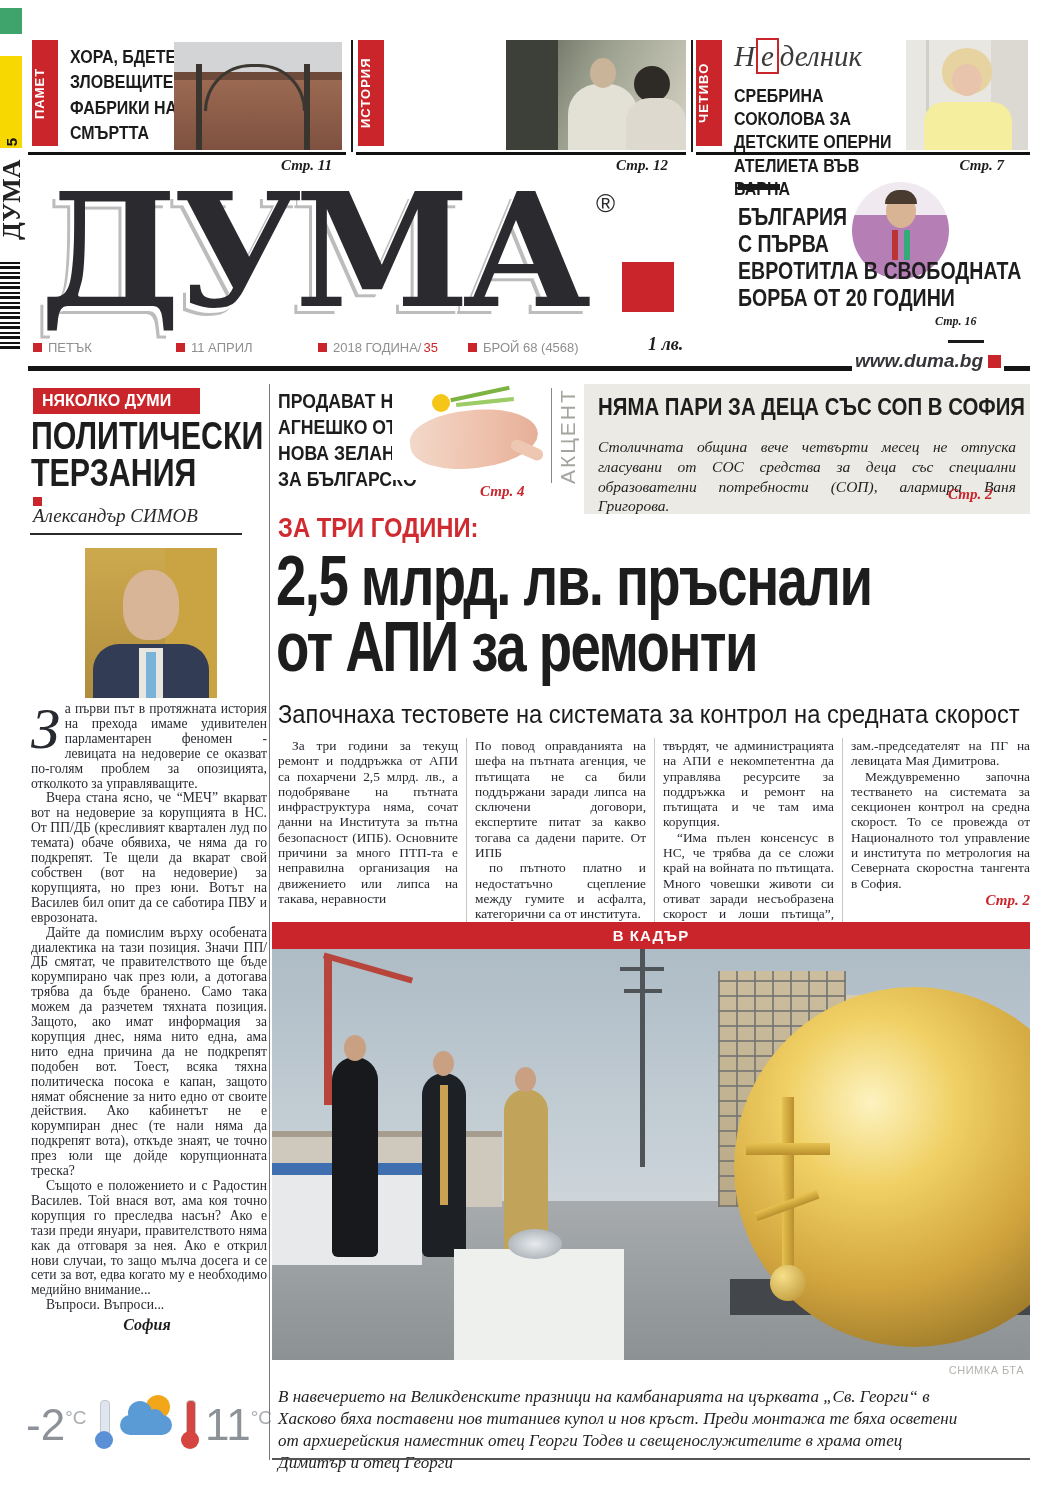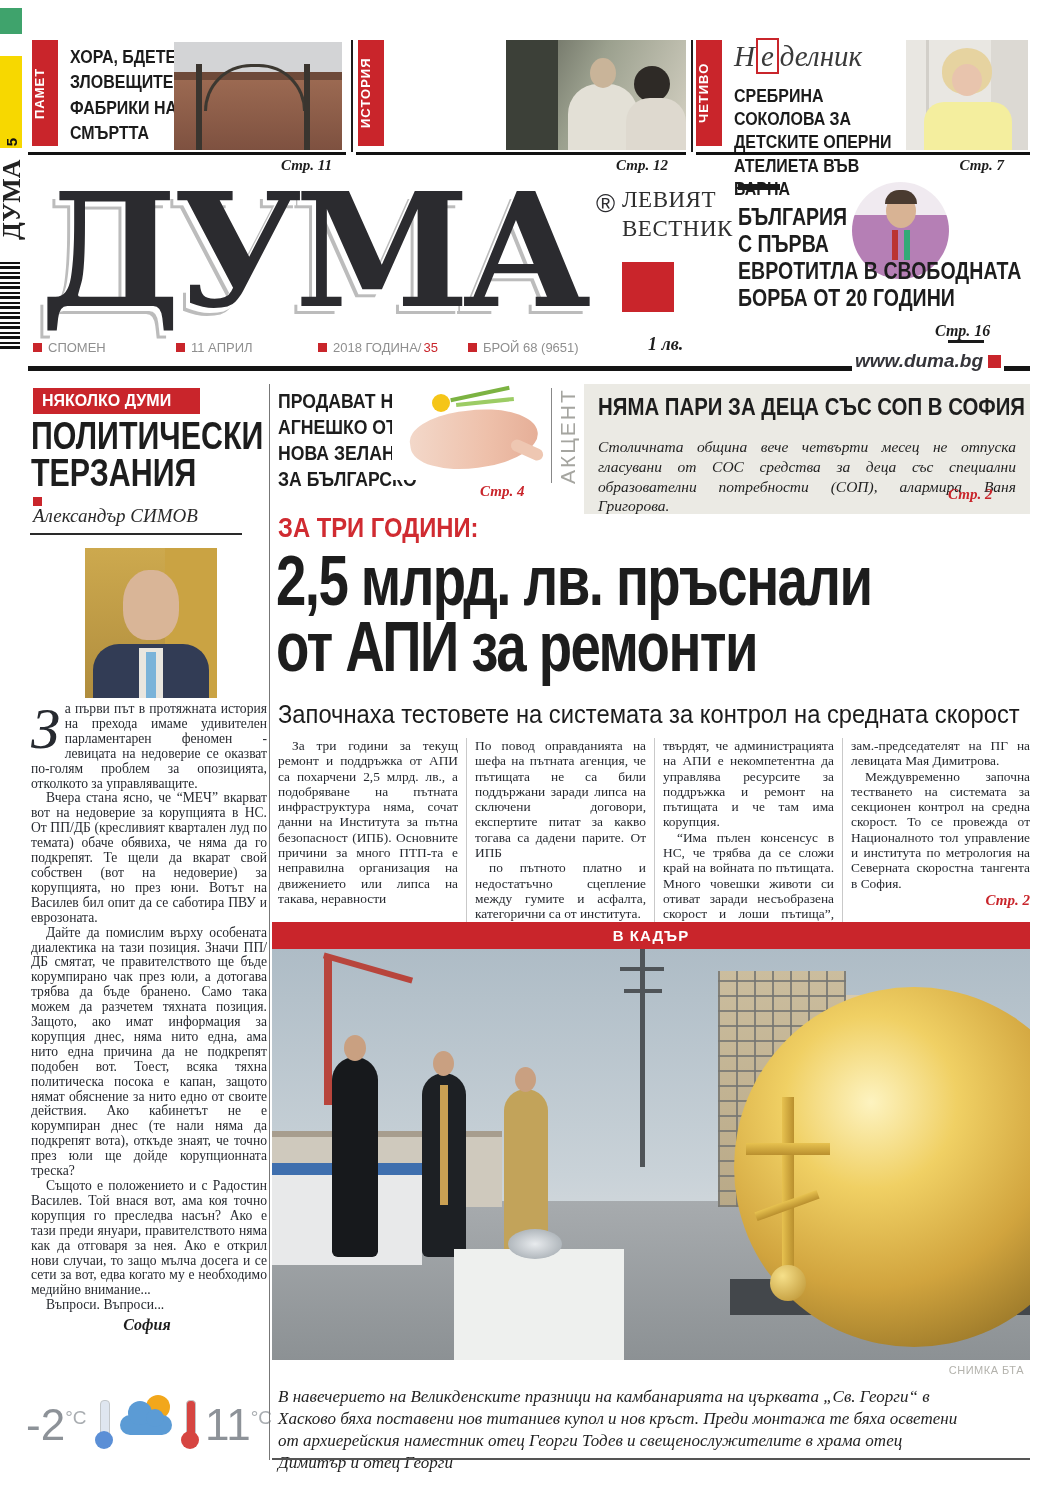--- a/index.html
+++ b/index.html
@@ -132,60 +132,56 @@
         <div style="left:36px;top:8px;width:50px;height:46px;background:#e6d3a0;border-radius:50% 50% 45% 45%;"></div>
         <div style="left:46px;top:24px;width:30px;height:32px;background:#e8c4ad;border-radius:50%;"></div>
       </div>
       <div class="trule abs" style="left:0;top:112px;width:334px;"></div>
       <div class="pref abs" style="right:26px;top:117px;">Стр. 7</div>
     </div>
   </div>
 
   <div class="logo abs" style="left:40px;top:172px;">ДУМА</div>
   <div class="abs" style="left:596px;top:188px;font-size:26px;color:#2b2b2f;">®</div>
-  <div class="tagline abs" style="left:622px;top:186px;">
-    <div>ЛЕВИЯТ</div>
-    <div>ВЕСТНИК</div>
-  </div>
   <div class="redsq abs" style="left:622px;top:262px;width:52px;height:50px;"></div>
 
   <div class="abs" style="left:730px;top:182px;width:305px;height:160px;">
     <div class="ph" style="left:122px;top:0;width:97px;height:97px;border-radius:50%;background:linear-gradient(#f0eaf0 0 34%,#b57fb5 34%);">
       <div style="left:34px;top:12px;width:30px;height:34px;background:#d8b394;border-radius:50%;"></div>
       <div style="left:33px;top:8px;width:32px;height:14px;background:#4a3b30;border-radius:16px 16px 0 0;"></div>
       <div style="left:40px;top:48px;width:6px;height:30px;background:#b33;"></div>
       <div style="left:52px;top:48px;width:6px;height:30px;background:#3a7;"></div>
     </div>
     <div class="abs" style="left:8px;top:2px;width:42px;height:6px;background:#1a1a1a;"></div>
     <div class="abs" style="left:8px;top:22px;z-index:2;">
       <div class="sport-line"><span class="cx" style="transform:scaleX(.85);">БЪЛГАРИЯ</span></div>
       <div class="sport-line"><span class="cx" style="transform:scaleX(.85);">С ПЪРВА</span></div>
       <div class="sport-line"><span class="cx" style="transform:scaleX(.85);">ЕВРОТИТЛА В СВОБОДНАТА</span></div>
       <div class="sport-line"><span class="cx" style="transform:scaleX(.85);">БОРБА ОТ 20 ГОДИНИ</span></div>
     </div>
-    <div class="pref abs" style="left:205px;top:140px;font-size:16px;">Стр. 16</div>
+    <div class="pref abs" style="left:205px;top:132px;font-size:12px;">Стр. 16</div>
     <div class="abs" style="left:218px;top:158px;width:36px;height:3px;background:#1a1a1a;"></div>
   </div>
 
   <div class="dl-item" style="left:33px;">
     <span class="redsq"></span>
-      <span>СПОМЕН</span>
+      <span>ПЕТЪК</span>
   </div>
   <div class="dl-item" style="left:176px;">
     <span class="redsq"></span>
       <span>11 АПРИЛ</span>
   </div>
   <div class="dl-item" style="left:318px;">
     <span class="redsq"></span>
       <span>2018 ГОДИНА/</span>
       <span style="color:#c9252b;margin-left:-4px;">35</span>
   </div>
   <div class="dl-item" style="left:468px;">
     <span class="redsq"></span>
-      <span>БРОЙ 68 (9651)</span>
+      <span>БРОЙ 68 (4568)</span>
   </div>
   <div class="price abs" style="left:648px;top:334px;">1 лв.</div>
 
   <div class="abs" style="left:28px;top:366px;width:1002px;height:5px;background:#151515;"></div>
   <div class="site abs" style="left:852px;top:350px;z-index:3;">
     <span>www.duma.bg</span>
     <span class="redsq" style="width:13px;height:13px;"></span>
   </div>
 
   <div class="op-kicker abs" style="left:33px;top:388px;width:158px;height:26px;">НЯКОЛКО ДУМИ</div>

